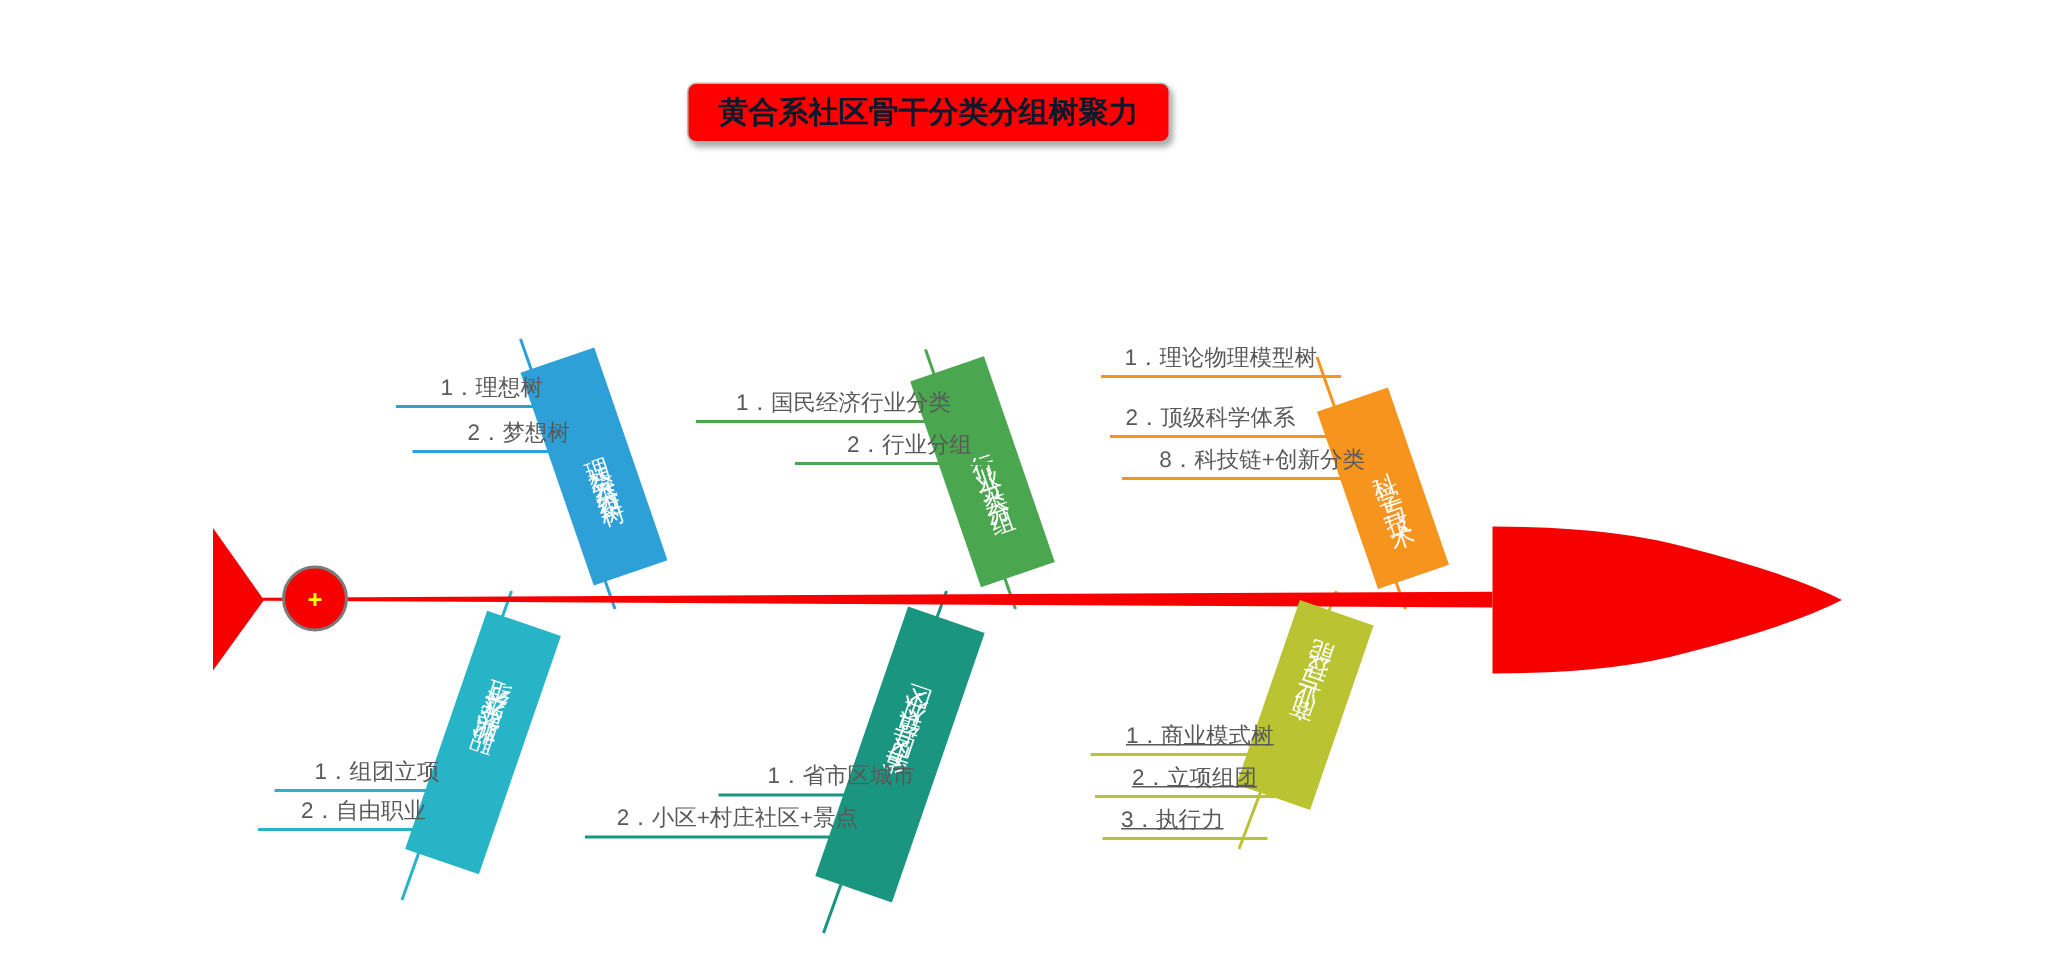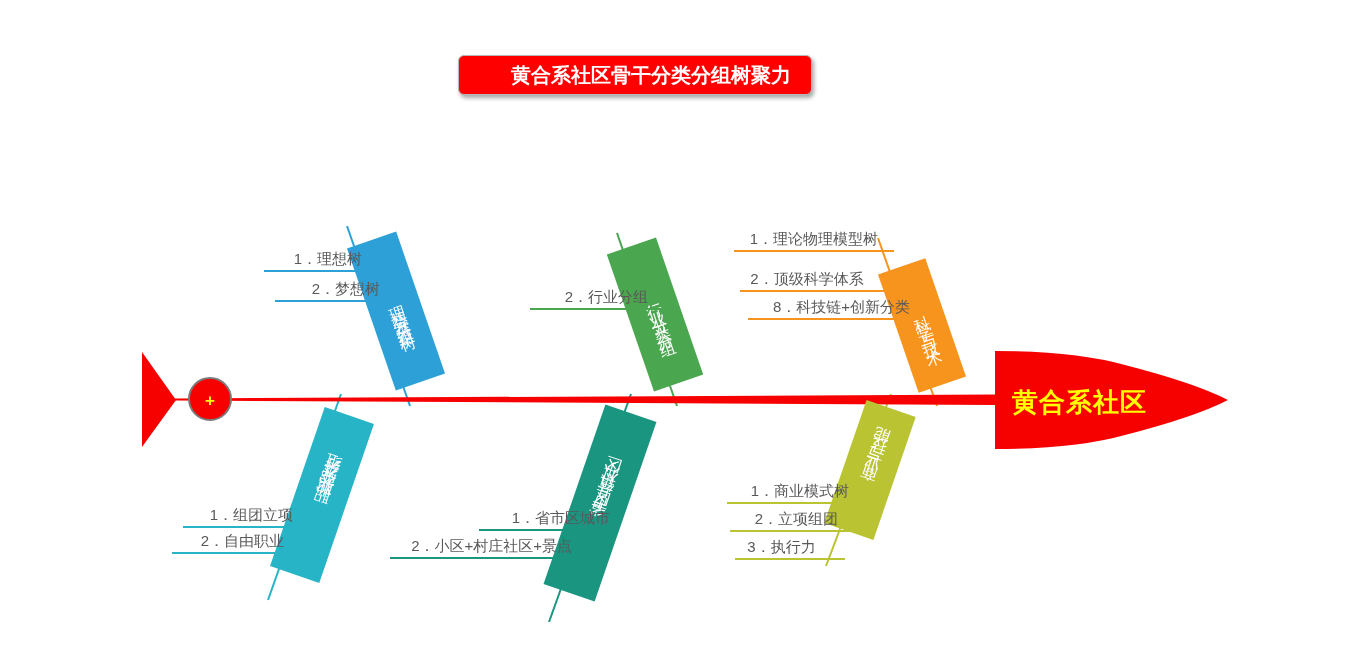--- a/index.html
+++ b/index.html
@@ -1,22 +1,22 @@
 <!DOCTYPE html>
 <html><head>
 <meta charset="utf-8">
 <style>
   html,body{margin:0;padding:0;background:#fff;}
   .stage{position:relative;width:1366px;height:653px;background:#ffffff;overflow:hidden;
          font-family:"Liberation Sans","DejaVu Sans",sans-serif;}
   svg.layer{position:absolute;left:0;top:0;}
 
   .title{position:absolute;left:458px;top:55px;width:320px;height:38px;line-height:38px;
-         background:#FF0000;color:#ffffff;font-size:20px;font-weight:bold;text-align:center;
-         border-radius:6px;border:1px solid #b9b9b9;box-shadow:2px 3px 4px rgba(0,0,0,.35);padding-left:32px;}
+         background:#FF0000;color:#0f172a;font-size:20px;font-weight:bold;text-align:center;
+         border-radius:6px;border:1px solid #b9b9b9;box-shadow:2px 3px 4px rgba(0,0,0,.35);}
 
   .head-label{position:absolute;left:1012px;top:385px;width:160px;color:#FFFF00;
               font-size:26px;font-weight:bold;letter-spacing:1px;white-space:nowrap;}
 
   .bar{position:absolute;display:flex;align-items:center;justify-content:center;
        color:#ffffff;font-size:16px;}
   .vtext{writing-mode:vertical-rl;text-orientation:upright;white-space:nowrap;}
   .flip .vtext{transform:rotate(180deg);}
 
   .b0{left:370px;top:236px;width:52px;height:150px;background:#2EA0D8;transform:rotate(-19deg);}
@@ -28,21 +28,21 @@
   .b3{left:296px;top:411px;width:52px;height:168px;background:#26B4C6;transform:rotate(19deg);}
   .b3 .vtext{letter-spacing:5px;}
   .b4{left:573px;top:408px;width:54px;height:190px;background:#1A9580;transform:rotate(19deg);}
   .b4 .vtext{letter-spacing:7px;}
   .b5{left:844px;top:405px;width:52px;height:130px;background:#BAC433;transform:rotate(19deg);}
   .b5 .vtext{letter-spacing:10px;}
 
   .item{position:absolute;height:22px;line-height:22px;font-size:15px;color:#595959;
         text-align:right;white-space:nowrap;border-bottom:2px solid #999;}
   .u-blue{border-color:#2EA0D8;} .u-green{border-color:#4BA650;} .u-orange{border-color:#F7941E;}
-  .u-cyan{border-color:#26B4C6;} .u-teal{border-color:#1A9580;} .u-olive{border-color:#BAC433;}
+  .u-cyan{border-color:#26B4C6;} .u-teal{border-color:#1A9580;} .u-olive{border-color:#BAC433;text-decoration:underline;}
 
   .b0i0{left:264px;top:248px;width:98px;padding-right:13px;}
   .b0i1{left:275px;top:278px;width:105px;padding-right:18px;}
   .b1i0{left:464px;top:258px;width:170px;padding-right:22px;}
   .b1i1{left:530px;top:286px;width:118px;padding-right:26px;}
   .b2i0{left:734px;top:228px;width:144px;padding-right:16px;}
   .b2i1{left:740px;top:268px;width:134px;padding-right:21px;text-align:center;}
   .b2i2{left:748px;top:296px;width:162px;padding-right:13px;}
   .b3i0{left:183px;top:504px;width:110px;padding-right:5px;}
   .b3i1{left:172px;top:530px;width:112px;padding-right:15px;}
@@ -71,21 +71,20 @@
     <polygon points="142,352 142,447 176,400" fill="#F70000"></polygon>
     <polygon points="175,398.5 995,394.5 995,405 175,400.5" fill="#F70000"></polygon>
     <path d="M995,351 Q1075,351 1125,365 Q1195,383 1228,400 Q1195,417 1125,435 Q1075,449 995,449 Z" fill="#F70000"></path>
 
     <g>
       <circle cx="210" cy="399" r="21" fill="#F70000" stroke="#7b7b7b" stroke-width="2"></circle>
       <text x="210" y="400" text-anchor="middle" dominant-baseline="central" fill="#FFFF00" font-size="17" font-weight="bold">+</text>
     </g>
   </svg>
 
-  <div class="head-label">黄合系社区</div>
 
   <div class="bar b0">
     <span class="vtext">理想分类分组树</span>
   </div>
   <div class="bar b1">
     <span class="vtext">行业分类分组</span>
   </div>
   <div class="bar b2">
     <span class="vtext">科学与技术</span>
   </div>
@@ -95,20 +94,21 @@
   <div class="bar b4 flip">
     <span class="vtext">省市区县镇村小区</span>
   </div>
   <div class="bar b5 flip">
     <span class="vtext">商业与技能</span>
   </div>
 
   <div class="item u-blue b0i0">1．理想树</div>
   <div class="item u-blue b0i1">2．梦想树</div>
 
+  <div class="item u-green b1i0">1．国民经济行业分类</div>
   <div class="item u-green b1i1">2．行业分组</div>
 
   <div class="item u-orange b2i0">1．理论物理模型树</div>
   <div class="item u-orange b2i1">2．顶级科学体系</div>
   <div class="item u-orange b2i2">8．科技链+创新分类</div>
 
   <div class="item u-cyan b3i0">1．组团立项</div>
   <div class="item u-cyan b3i1">2．自由职业</div>
 
   <div class="item u-teal b4i0">1．省市区城市</div>

